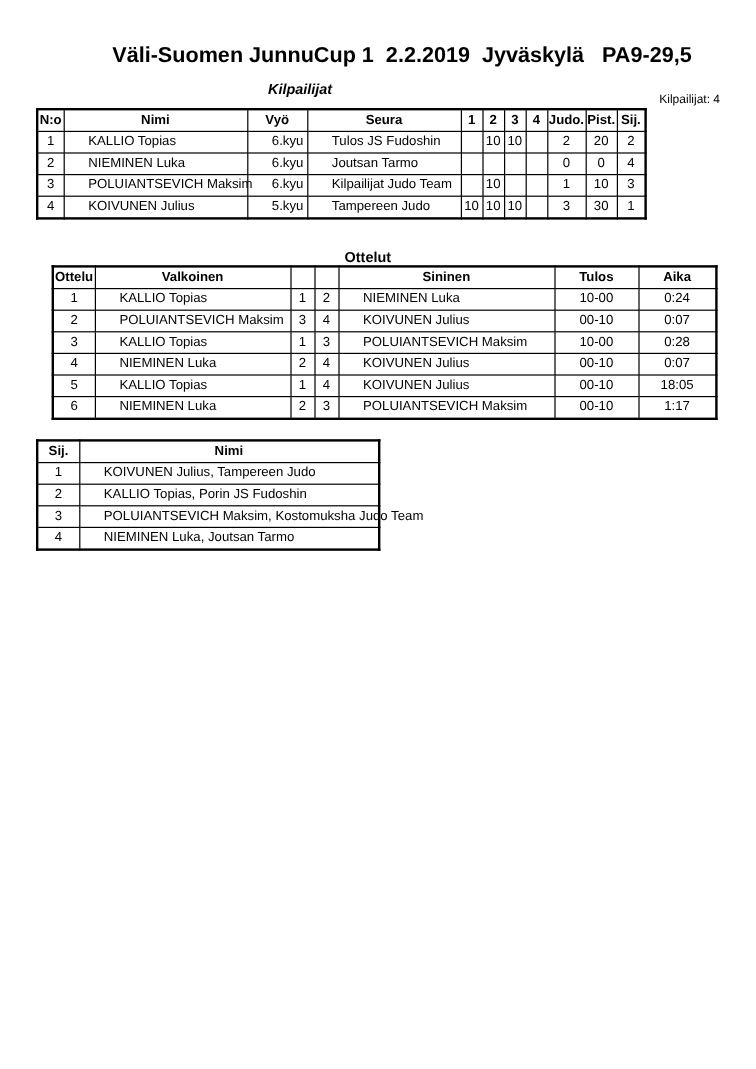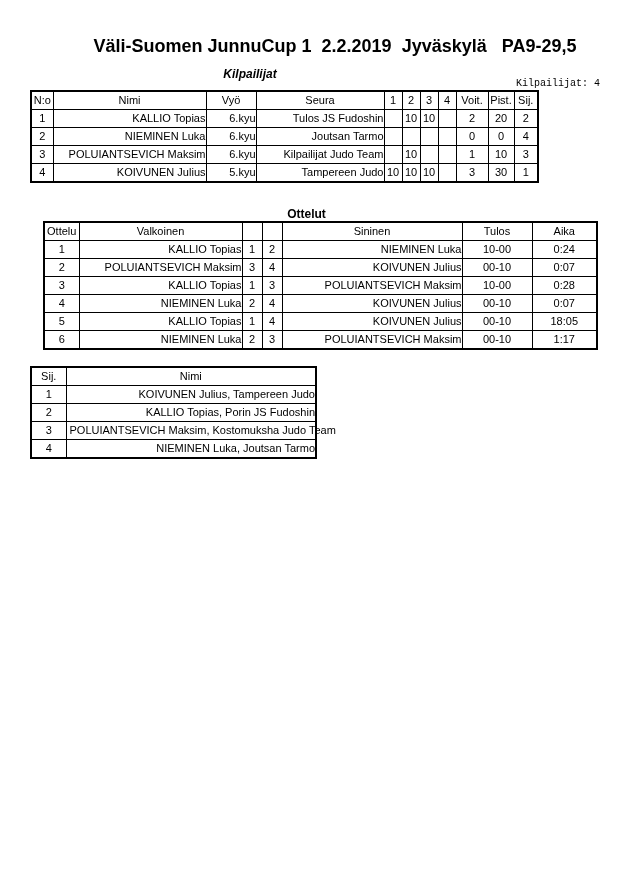--- a/index.html
+++ b/index.html
@@ -29,41 +29,40 @@
     white-space: nowrap;
   }
   #lbl-kilpailijat { top: 67px; left: 0; width: 500px; font-style: italic; }
   #lbl-ottelut     { top: 207px; left: 30px; width: 553px; }
   #lbl-tulokset    { top: 351px; left: 30px; width: 285px; }
   .count {
     position: absolute;
     top: 78px; right: 30px;
     font-size: 10px;
     text-align: center;
-    font-family: Liberation Mono, monospace;
   }
   table {
     position: absolute;
     border-collapse: collapse;
     table-layout: fixed;
     border: 2px solid #000;
     background: #fff;
   }
   th, td {
     border: 1px solid #000;
     height: 17px;
     line-height: 17px;
     font-size: 11px;
     padding: 0;
     overflow: visible;
     white-space: nowrap;
   }
-  th { font-weight: normal; text-align: center; }
+  th { font-weight: bold; text-align: center; }
   td.c { text-align: center; }
-  td.l { text-align: right; padding-left: 3px; }
+  td.l { text-align: left; padding-left: 20px; }
   #t-competitors { top: 90px;  left: 30px; width: 507px; }
   #t-matches     { top: 221px; left: 30px; width: 553px; margin-left: 13px; }
   #t-results     { top: 366px; left: 30px; width: 285px; }
 </style>
 </head>
 <body>
 
 <div class="page">
 
   <div class="title">Väli-Suomen JunnuCup 1  2.2.2019  Jyväskylä   PA9-29,5</div>
@@ -88,21 +87,21 @@
     <tbody>
         <tr>
       <th>N:o</th>
       <th>Nimi</th>
       <th>Vyö</th>
       <th>Seura</th>
       <th>1</th>
       <th>2</th>
       <th>3</th>
       <th>4</th>
-      <th>Voit.</th>
+      <th>Judo.</th>
       <th>Pist.</th>
       <th>Sij.</th>
     </tr>
     <tr>
       <td class="c">1</td>
       <td class="l">KALLIO Topias</td>
       <td class="l">6.kyu</td>
       <td class="l">Tulos JS Fudoshin</td>
       <td class="c"></td>
       <td class="c">10</td>

